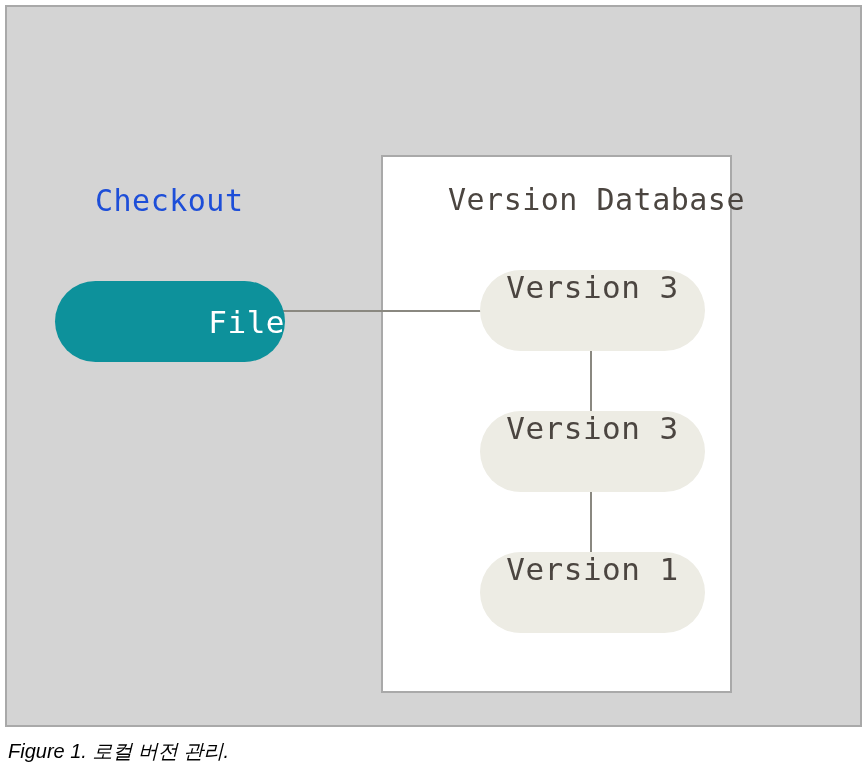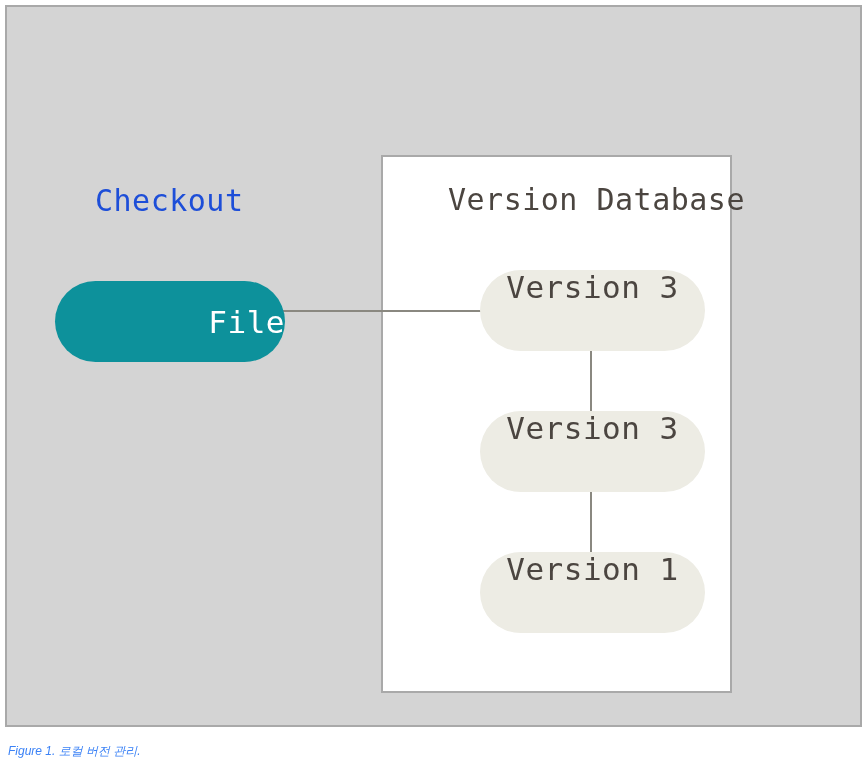--- a/index.html
+++ b/index.html
@@ -152,23 +152,23 @@
   #connector-v-0 { top: 348px; height: 66px; }
   #connector-v-1 { top: 489px; height: 66px; }
 
   
   .figure-caption {
     position: absolute;
     left: 8px;
     top: 740px;
     font-family: "Liberation Sans", sans-serif;
     font-style: italic;
-    font-size: 12px;
+    font-size: 20px;
     line-height: 22px;
-    color: #3b82f6;
+    color: #000000;
     white-space: pre;
   }
 </style>
 </head>
 <body>
 
 <div id="figure-root">
 
   <div class="local-computer-box">
 

